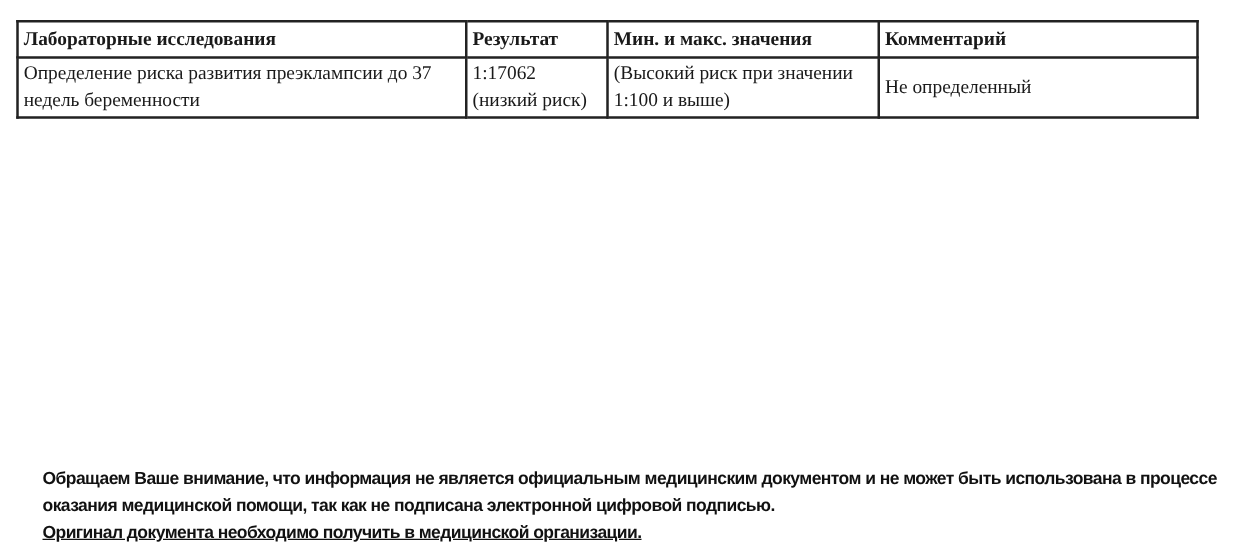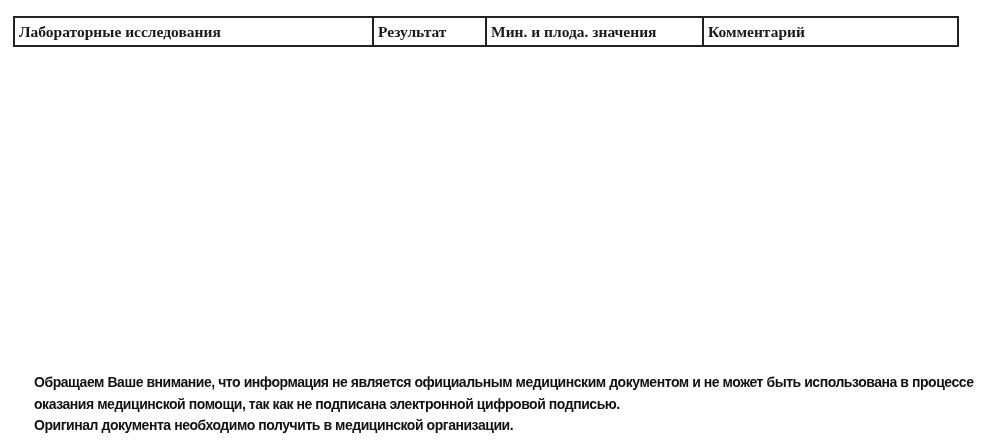--- a/index.html
+++ b/index.html
@@ -8,40 +8,46 @@
   table.results { position:absolute; left:13px; top:16px; width:944px;
          border-collapse:collapse; table-layout:fixed; font-size:15.5px; line-height:22px; }
   table.results th, table.results td { border:2px solid #222; padding:1px 4px 1px 4px;
          text-align:left; vertical-align:middle;margin-top:20px; }
   table.results th { font-weight:bold; height:24px; padding-top:2px; padding-bottom:1px; }
   table.results td { height:44px; }
   col.c1 { width:359px; } col.c2 { width:113px; } col.c3 { width:217px; } col.c4 { width:255px; }
   .notice { position:absolute; left:14px; top:372px; width:980px;
          font-family:"Liberation Sans", "DejaVu Sans", sans-serif; font-weight:bold;
          font-size:14px; line-height:21.5px; color:#111; letter-spacing:-0.45px;margin-left:20px; }
-  .notice .u { }
+  .notice .u { text-decoration:underline; }
 </style>
 </head>
 <body>
 
 <table class="results">
   <colgroup>
       <col class="c1">
       <col class="c2">
       <col class="c3">
       <col class="c4">
     </colgroup>
   <thead>
     <tr>
       <th>Лабораторные исследования</th>
       <th>Результат</th>
-      <th>Мин. и плода. значения</th>
+      <th>Мин. и макс. значения</th>
       <th>Комментарий</th>
     </tr>
   </thead>
   <tbody>
+    <tr>
+      <td>Определение риска развития преэклампсии до 37 недель беременности</td>
+      <td>1:17062 (низкий риск)</td>
+      <td>(Высокий риск при значении 1:100 и выше)</td>
+      <td>Не определенный</td>
+    </tr>
   </tbody>
 </table>
 
 <div class="notice">
   <span>Обращаем Ваше внимание, что информация не является официальным медицинским документом и не может быть использована в процессе оказания медицинской помощи, так как не подписана электронной цифровой подписью.</span><br>
   <span class="u">Оригинал документа необходимо получить в медицинской организации.</span>
 </div>
 
 </body></html>

